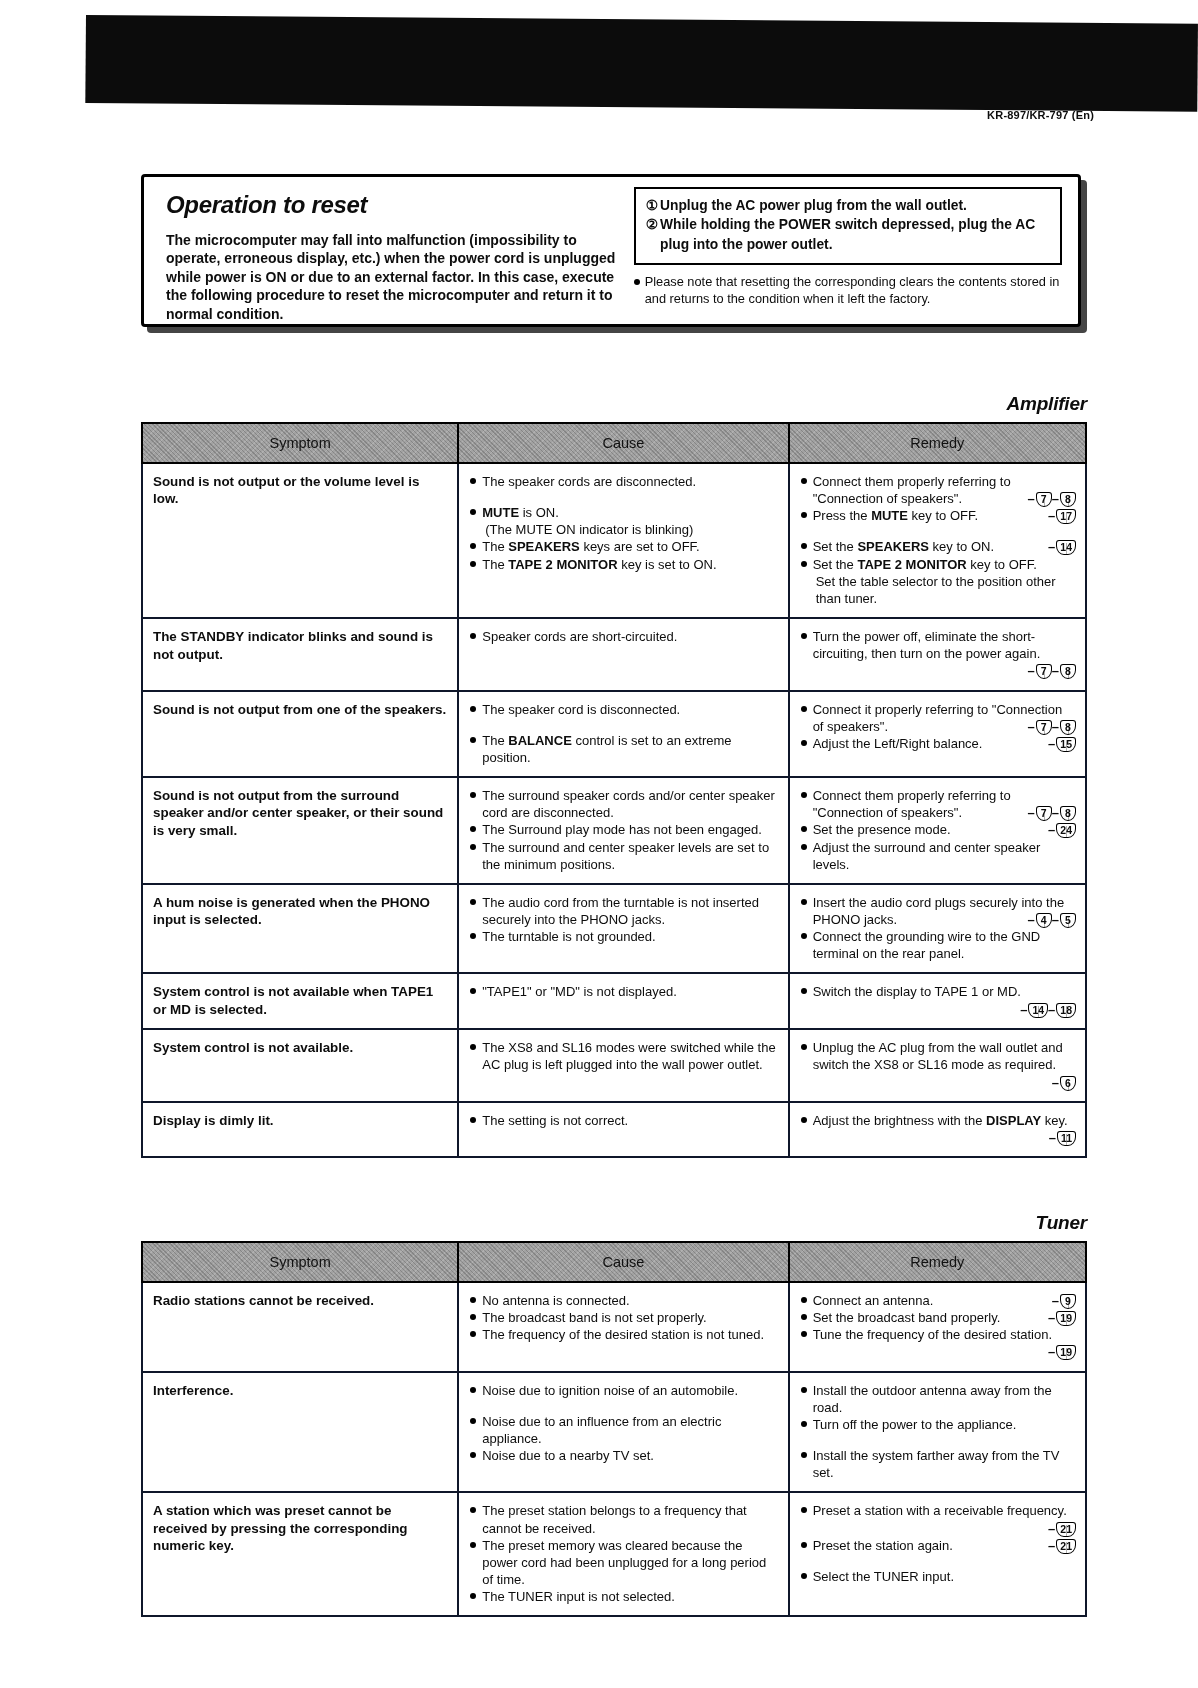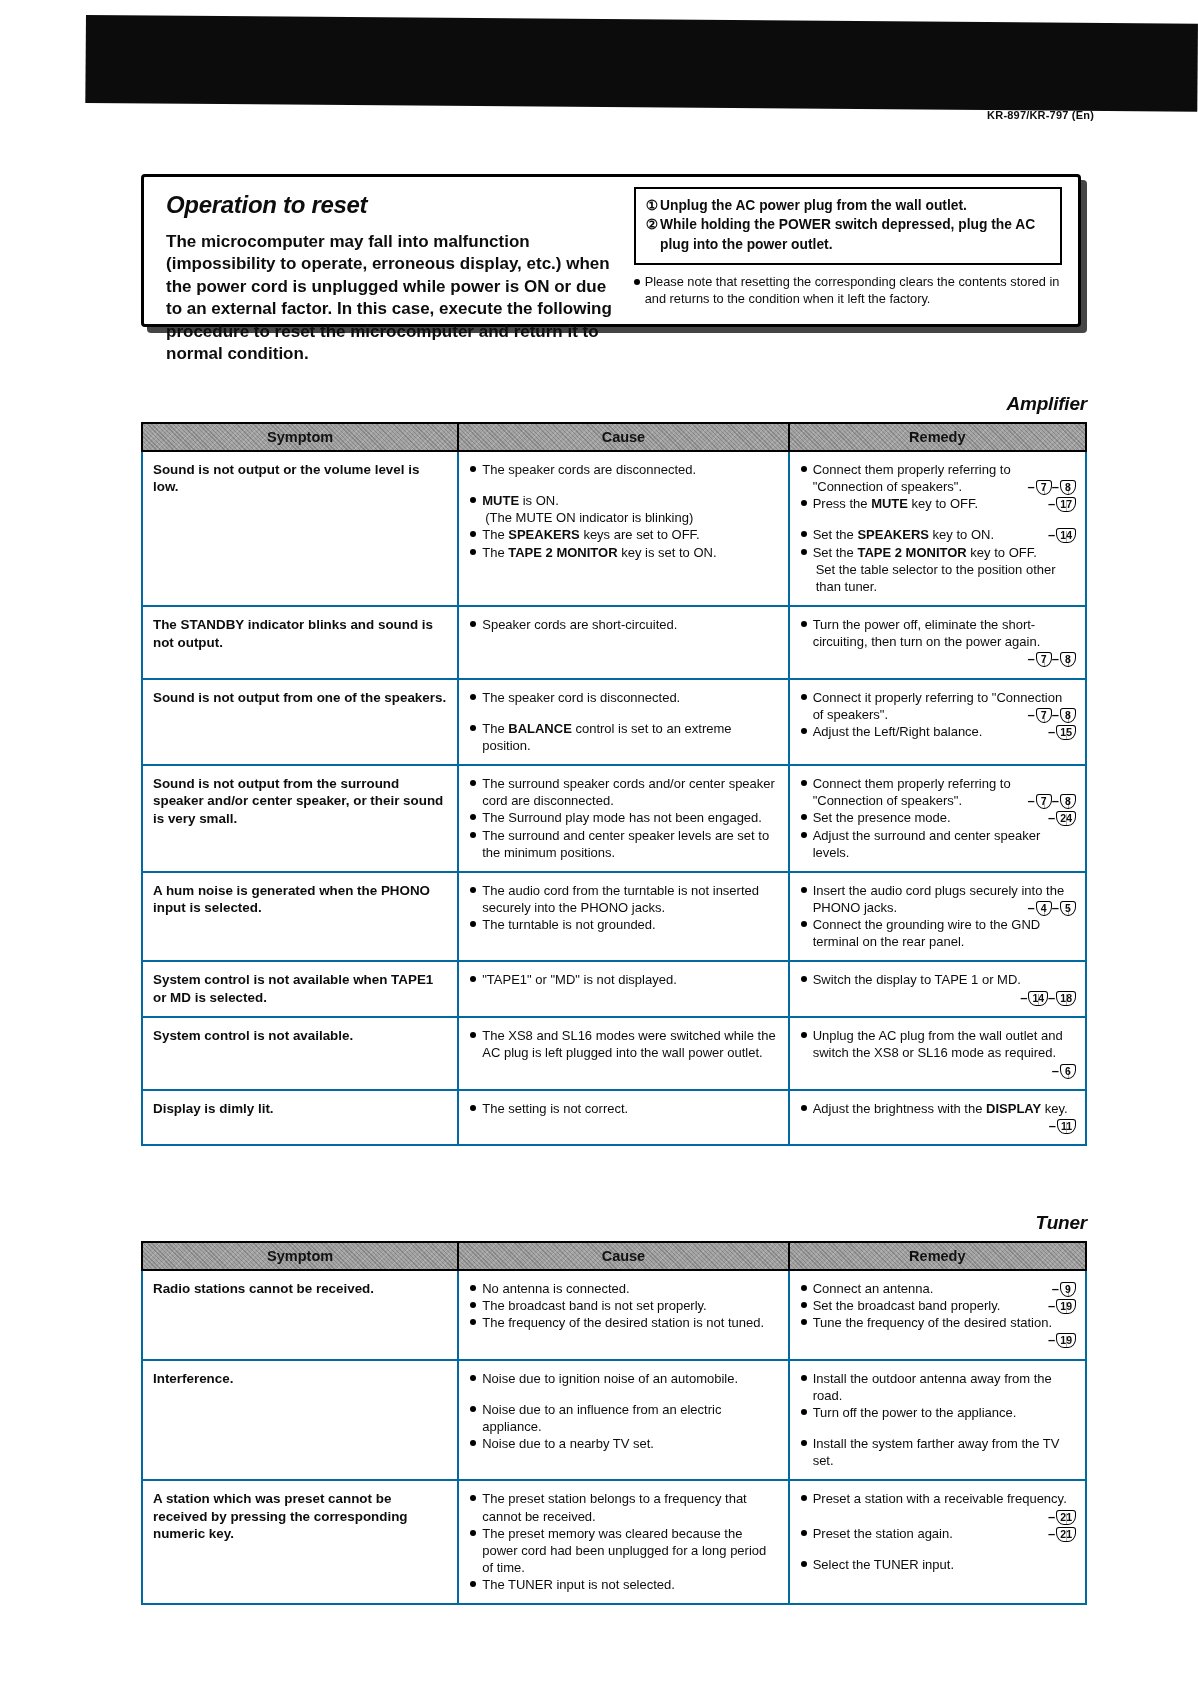--- a/index.html
+++ b/index.html
@@ -35,21 +35,21 @@
     border:3px solid #000;border-radius:4px;
     background:#fff;
     box-shadow:6px 6px 0 #454545;
     display:flex;box-sizing:border-box;
   }
   .reset-left{width:52%;padding:12px 12px 8px 22px;box-sizing:border-box;}
   .reset-title{
     font-style:italic;font-weight:bold;font-size:24px;
     margin:2px 0 12px 0;letter-spacing:-0.3px;
   }
-  .reset-body{font-weight:bold;font-size:17px;line-height:1.32;}
+  .reset-body{font-weight:bold;font-size:14px;line-height:1.32;}
   .reset-right{width:48%;padding:10px 16px 0 4px;box-sizing:border-box;}
   .stepsbox{
     border:2.5px solid #000;padding:7px 10px 9px 10px;
     font-weight:bold;font-size:13.8px;line-height:1.4;background:#fff;
   }
   .step{display:flex;}
   .step-num{margin-right:2px;}
   .step-text{flex:1;}
   .reset-note{margin-top:9px;font-size:12.8px;line-height:1.3;display:flex;}
   .reset-note .blt{margin-top:5px;}
@@ -66,25 +66,25 @@
     width:100%;border-collapse:collapse;border:2.5px solid #000;
     table-layout:fixed;background:#fff;
   }
   col.c-sym{width:33.5%;} col.c-cause{width:35%;} col.c-rem{width:31.5%;}
   .trouble-table th{
     border:2px solid #000;
     background-color:#a2a2a2;
     background-image:
       repeating-linear-gradient(45deg, rgba(0,0,0,.18) 0 1px, transparent 1px 3px),
       repeating-linear-gradient(-45deg, rgba(255,255,255,.16) 0 1px, transparent 1px 4px);
-    font-size:14.5px;font-weight:bold;color:#111;
-    padding:4px 4px;height:18px;
+    font-size:14.5px;font-weight:normal;color:#111;
+    padding:10px 4px;height:18px;
   }
   .trouble-table td{
-    border:2px solid #0369a1;vertical-align:top;
+    border:2px solid #0f172a;vertical-align:top;
     padding:9px 9px 10px 10px;
     font-size:13px;line-height:1.32;
   }
   td.symptom{font-weight:bold;font-size:13.4px;line-height:1.3;}
 
   .item{position:relative;padding-left:13px;overflow:hidden;}
   .item.nob{padding-left:16px;}
   .item.gap{margin-top:14px;}
   .blt{
     display:inline-block;width:6px;height:6px;background:#000;

